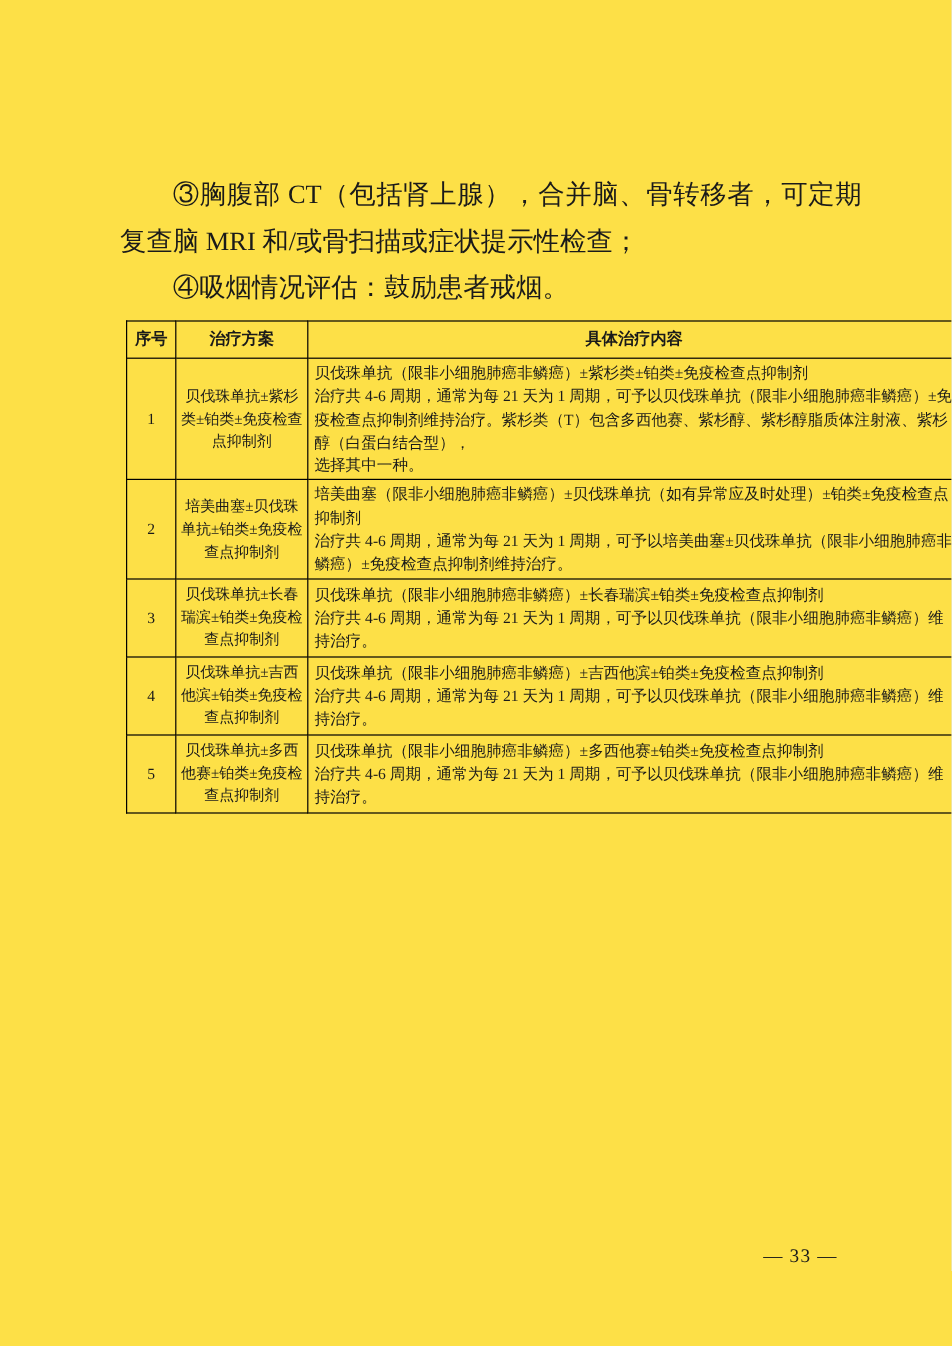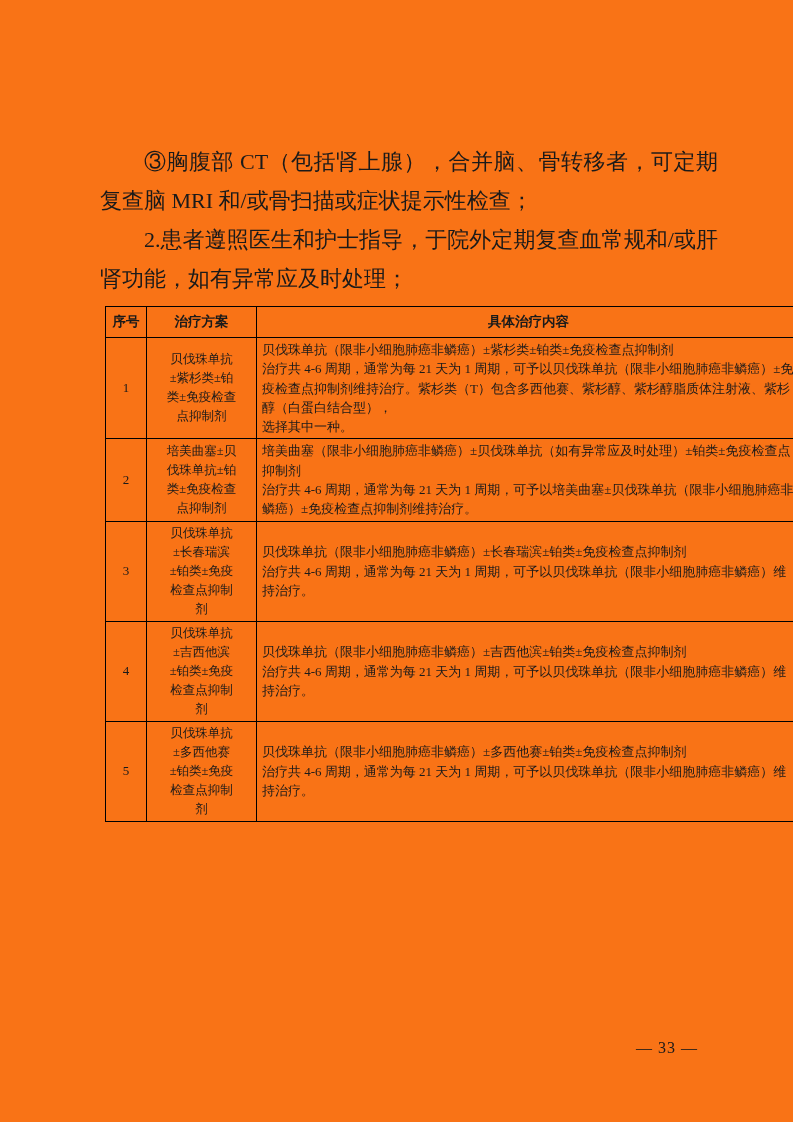--- a/index.html
+++ b/index.html
@@ -1,21 +1,21 @@
 <!DOCTYPE html>
 <html><head>
 <meta charset="utf-8">
 <style>
   html, body { margin: 0; padding: 0; background: #e8e8e8; }
   .page {
     position: relative;
     width: 793px;
     height: 1122px;
     margin: 0 auto;
-    background: #f97316;
+    background: #fde047;
     font-family: "Liberation Serif", "DejaVu Serif", serif;
     color: #1a1a1a;
     overflow: hidden;
   }
   .content {
     position: absolute;
     left: 100px;
     top: 142px;
     width: 618px;
   }
@@ -65,21 +65,21 @@
   col.c-no   { width: 41px; }
   col.c-plan { width: 110px; }
   td.cell-no {
     text-align: center;
     font-size: 13px;
   }
   td.cell-plan {
     text-align: center;
     font-size: 12.5px;
     line-height: 19px;
-    padding: 2px 19px;
+    padding: 2px 3px;
   }
   td.cell-content {
     font-size: 13px;
     line-height: 19.3px;
     padding: 2px 5px;
     text-align: left;
   }
   td.cell-content .cpara { margin: 0; }
   tr.row-1 td { height: 96px; }
   tr.row-2 td { height: 76px; }
@@ -95,21 +95,21 @@
     letter-spacing: 1px;
   }
 </style>
 </head>
 <body>
 
 <div class="page">
   <div class="content">
 
     <p class="body-para">③胸腹部 CT（包括肾上腺），合并脑、骨转移者，可定期复查脑 MRI 和/或骨扫描或症状提示性检查；</p>
-    <p class="body-para">2.患者遵照医生和护士指导，于院外定期复查血常规和/或肝肾功能，如有异常应及时处理；</p>
+    <p class="body-para">④吸烟情况评估：鼓励患者戒烟。</p>
 
     <table class="regimen-table">
       <colgroup>
         <col class="c-no">
         <col class="c-plan">
         <col class="c-content">
       </colgroup>
       <thead>
         <tr>
           <th>序号</th>

